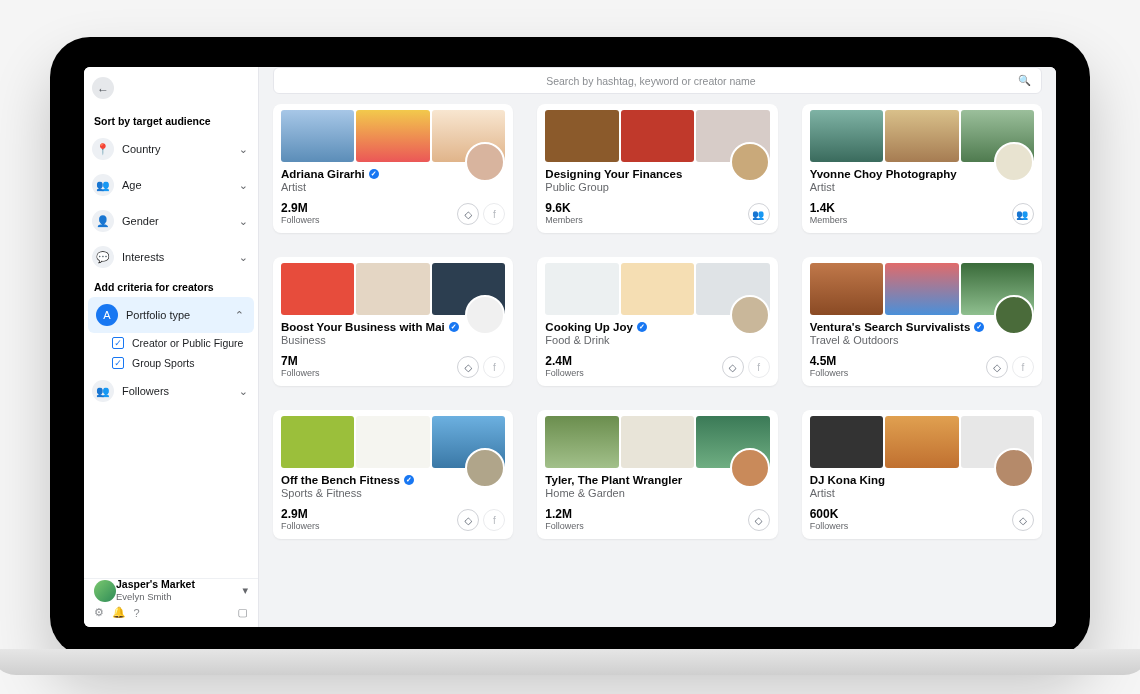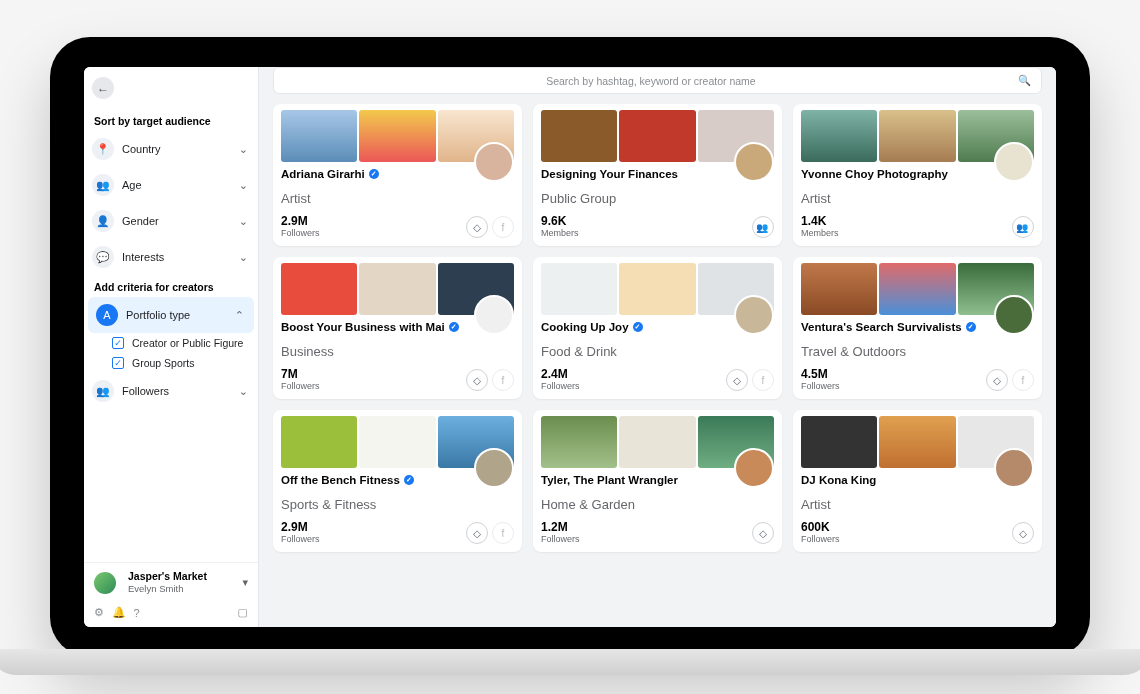--- a/index.html
+++ b/index.html
@@ -18,39 +18,39 @@
   .filter-icon { width:22px; height:22px; border-radius:50%; background:#edf0f4; display:flex; align-items:center; justify-content:center; font-size:11px; color:#5b6370;}
   .filter-label { font-size:11px; color:#1c1e21;}
   .chev { color:#65676b; font-size:11px;}
   .filter-row.active { background:#e7f3ff; border-radius:6px; margin:0 4px;}
   .filter-row.active .filter-icon { background:#1877f2; color:#fff;}
   .sub-check { display:flex; align-items:center; gap:8px; padding:4px 10px 4px 28px; font-size:10.5px; color:#1c1e21;}
   .check { width:12px; height:12px; border:1.5px solid #bcc0c4; border-radius:2px; display:inline-flex; align-items:center; justify-content:center; font-size:9px; color:#1877f2;}
   .check.on { border-color:#1877f2;}
   .reset { color:#1877f2; font-size:10.5px; font-weight:600; padding:10px 10px; cursor:pointer;}
   .sb-footer { margin-top:auto; border-top:1px solid #eef0f3;}
-  .account { display:flex; align-items:center; gap:12px; padding:8px 10px;}
+  .account { display:flex; align-items:center; gap:0; padding:0 10px;}
   .avatar-sm { width:22px; height:22px; border-radius:50%; background:linear-gradient(135deg,#7bc96f,#2e8b57);}
   .acct-name { font-size:10.5px; font-weight:600; line-height:1.1;}
   .acct-sub { font-size:9.5px; color:#65676b;}
   .footer-icons { display:flex; gap:8px; padding:4px 10px 8px 10px; color:#8a8d91; align-items:center;}
   .footer-icons span:last-child { margin-left:auto;}
   
   .main { flex:1; background:#f2f3f5; display:flex; flex-direction:column; overflow:hidden;}
   .main-title { font-weight:800; font-size:16px; padding:12px 14px 10px 14px; color:#050505;}
   .searchbar { margin:0 14px 10px 14px; background:#fff; border:1px solid #e5e6eb; border-radius:6px; display:flex; align-items:center; padding:6px 10px; font-size:10.5px; color:#8a8d91;}
   .searchbar span:first-child { flex:1;text-align:center;}
-  .grid { display:grid; grid-template-columns:repeat(3,1fr); gap:11px; padding:0 14px 14px 14px; overflow-y:auto;}
+  .grid { display:grid; grid-template-columns:repeat(3,1fr); gap:24px; padding:0 14px 14px 14px; overflow-y:auto;}
   .card { background:#fff; border-radius:8px; padding:6px 8px 8px 8px; position:relative; box-shadow:0 1px 2px rgba(0,0,0,.06);}
   .thumbs { display:flex; gap:2px; height:52px;}
   .thumb { flex:1; border-radius:3px;}
   .card-avatar { width:40px; height:40px; border-radius:50%; border:2px solid #fff; position:absolute; right:8px; top:38px; background:#ddd;}
   .card-name { font-weight:700; font-size:11.5px; margin-top:6px; display:flex; align-items:center; gap:4px; color:#050505;}
   .verify { width:10px; height:10px; border-radius:50%; background:#1877f2; display:inline-flex; align-items:center; justify-content:center; color:#fff; font-size:7px;}
-  .card-cat { font-size:13px; color:#65676b; margin-top:11px;}
+  .card-cat { font-size:11px; color:#65676b; margin-top:1px;}
   .card-bot { display:flex; align-items:flex-end; justify-content:space-between; margin-top:8px;}
   .stat-val { font-weight:700; font-size:12px;}
   .stat-lab { font-size:9px; color:#65676b;}
   .socials { display:flex; gap:4px;}
   .soc { width:22px; height:22px; border-radius:50%; border:1px solid #d0d2d7; display:flex; align-items:center; justify-content:center; font-size:10px; color:#5b6370;}
   .soc.dim { opacity:.45;}
   
   .c1{background:linear-gradient(#a7c7e7,#5b8db8);} .c2{background:linear-gradient(#f2c94c,#eb5757);} .c3{background:linear-gradient(#f8e6d0,#e0b48a);}
   .c4{background:#8b5a2b;} .c5{background:#c0392b;} .c6{background:#d7ccc8;}
   .c7{background:linear-gradient(#7fb3a5,#3a6b5d);} .c8{background:linear-gradient(#d9c08a,#a67c52);} .c9{background:linear-gradient(#9bbf9b,#4f7b4f);}

